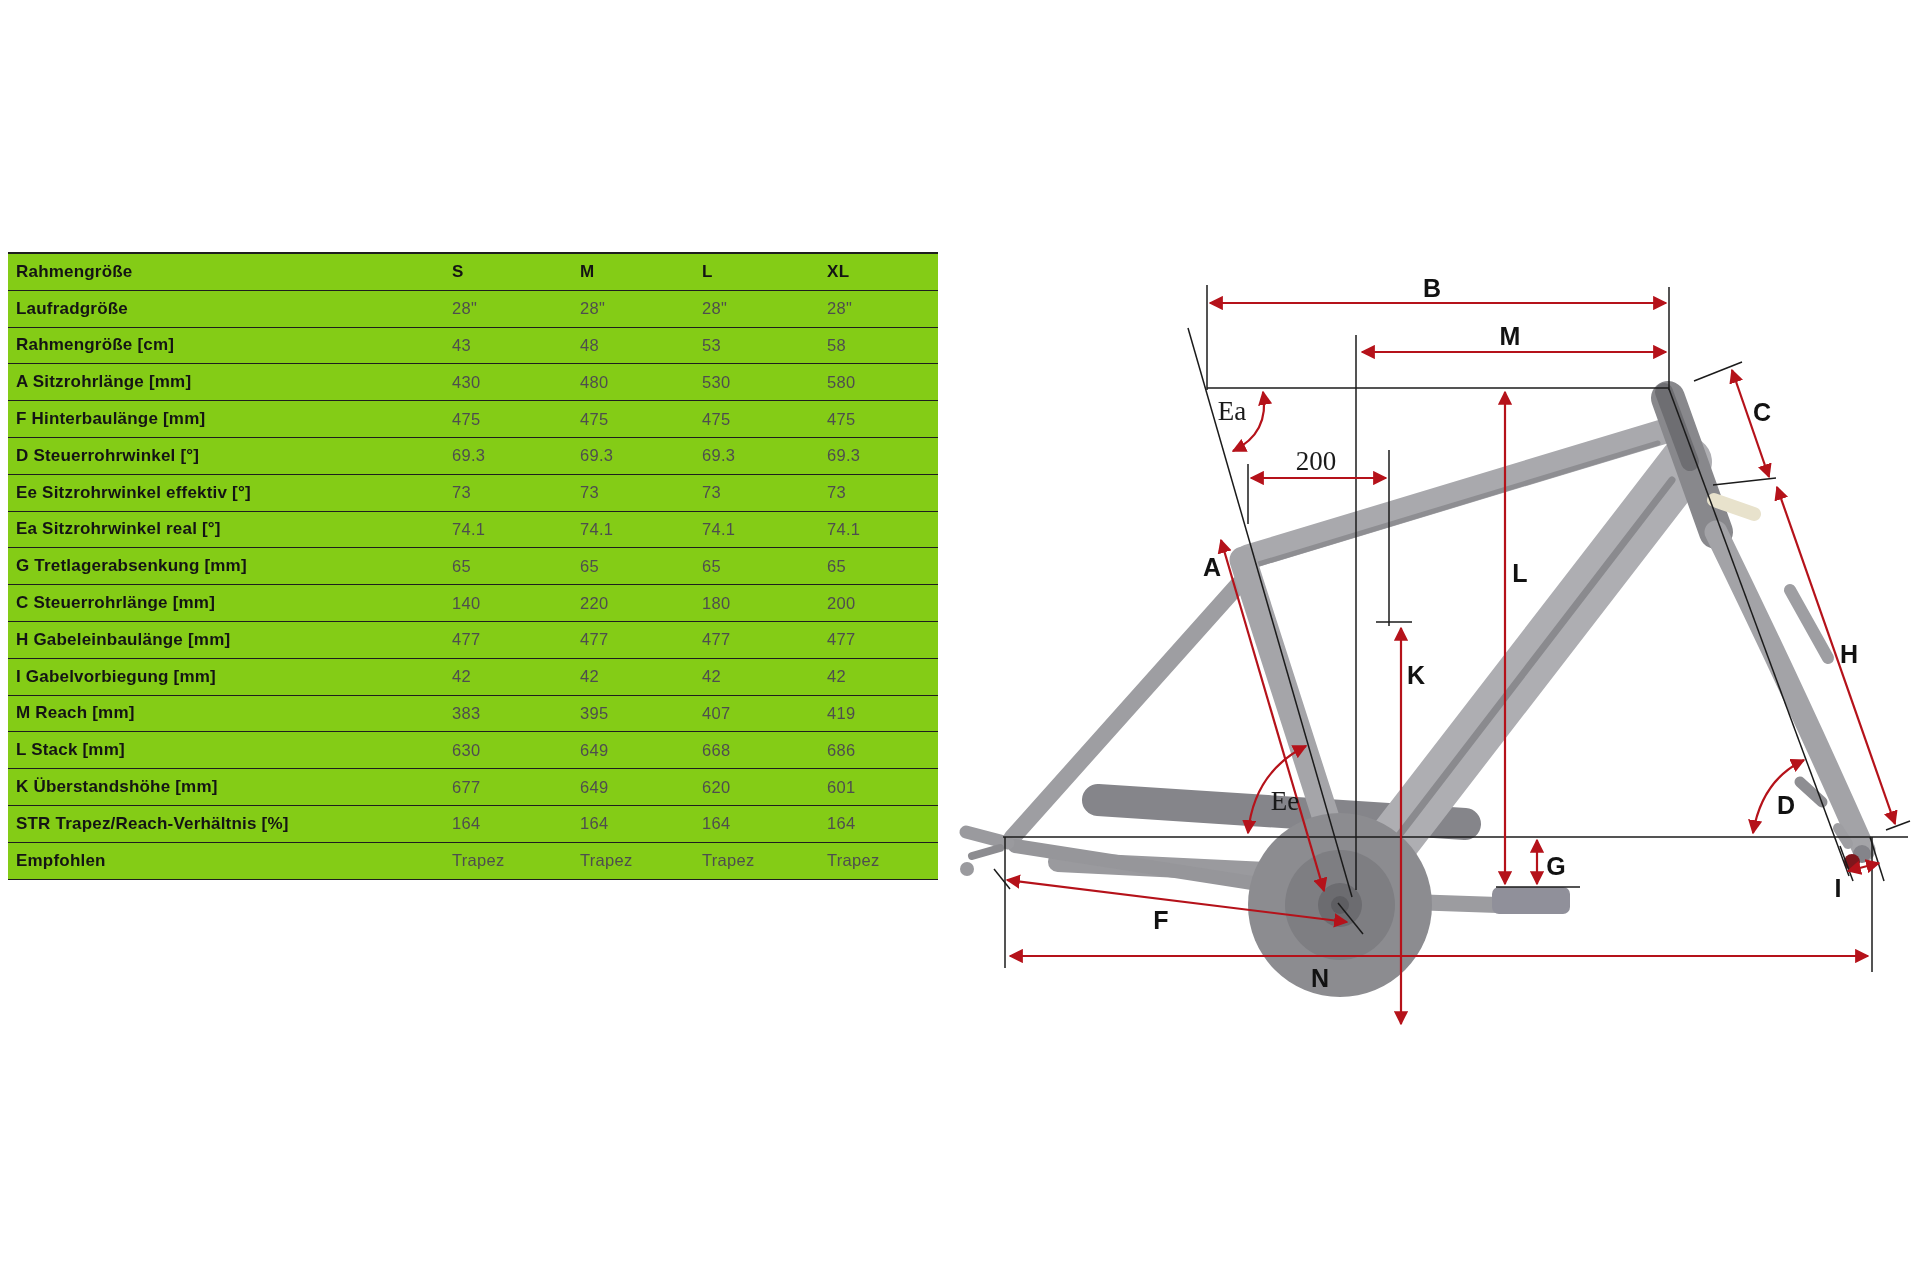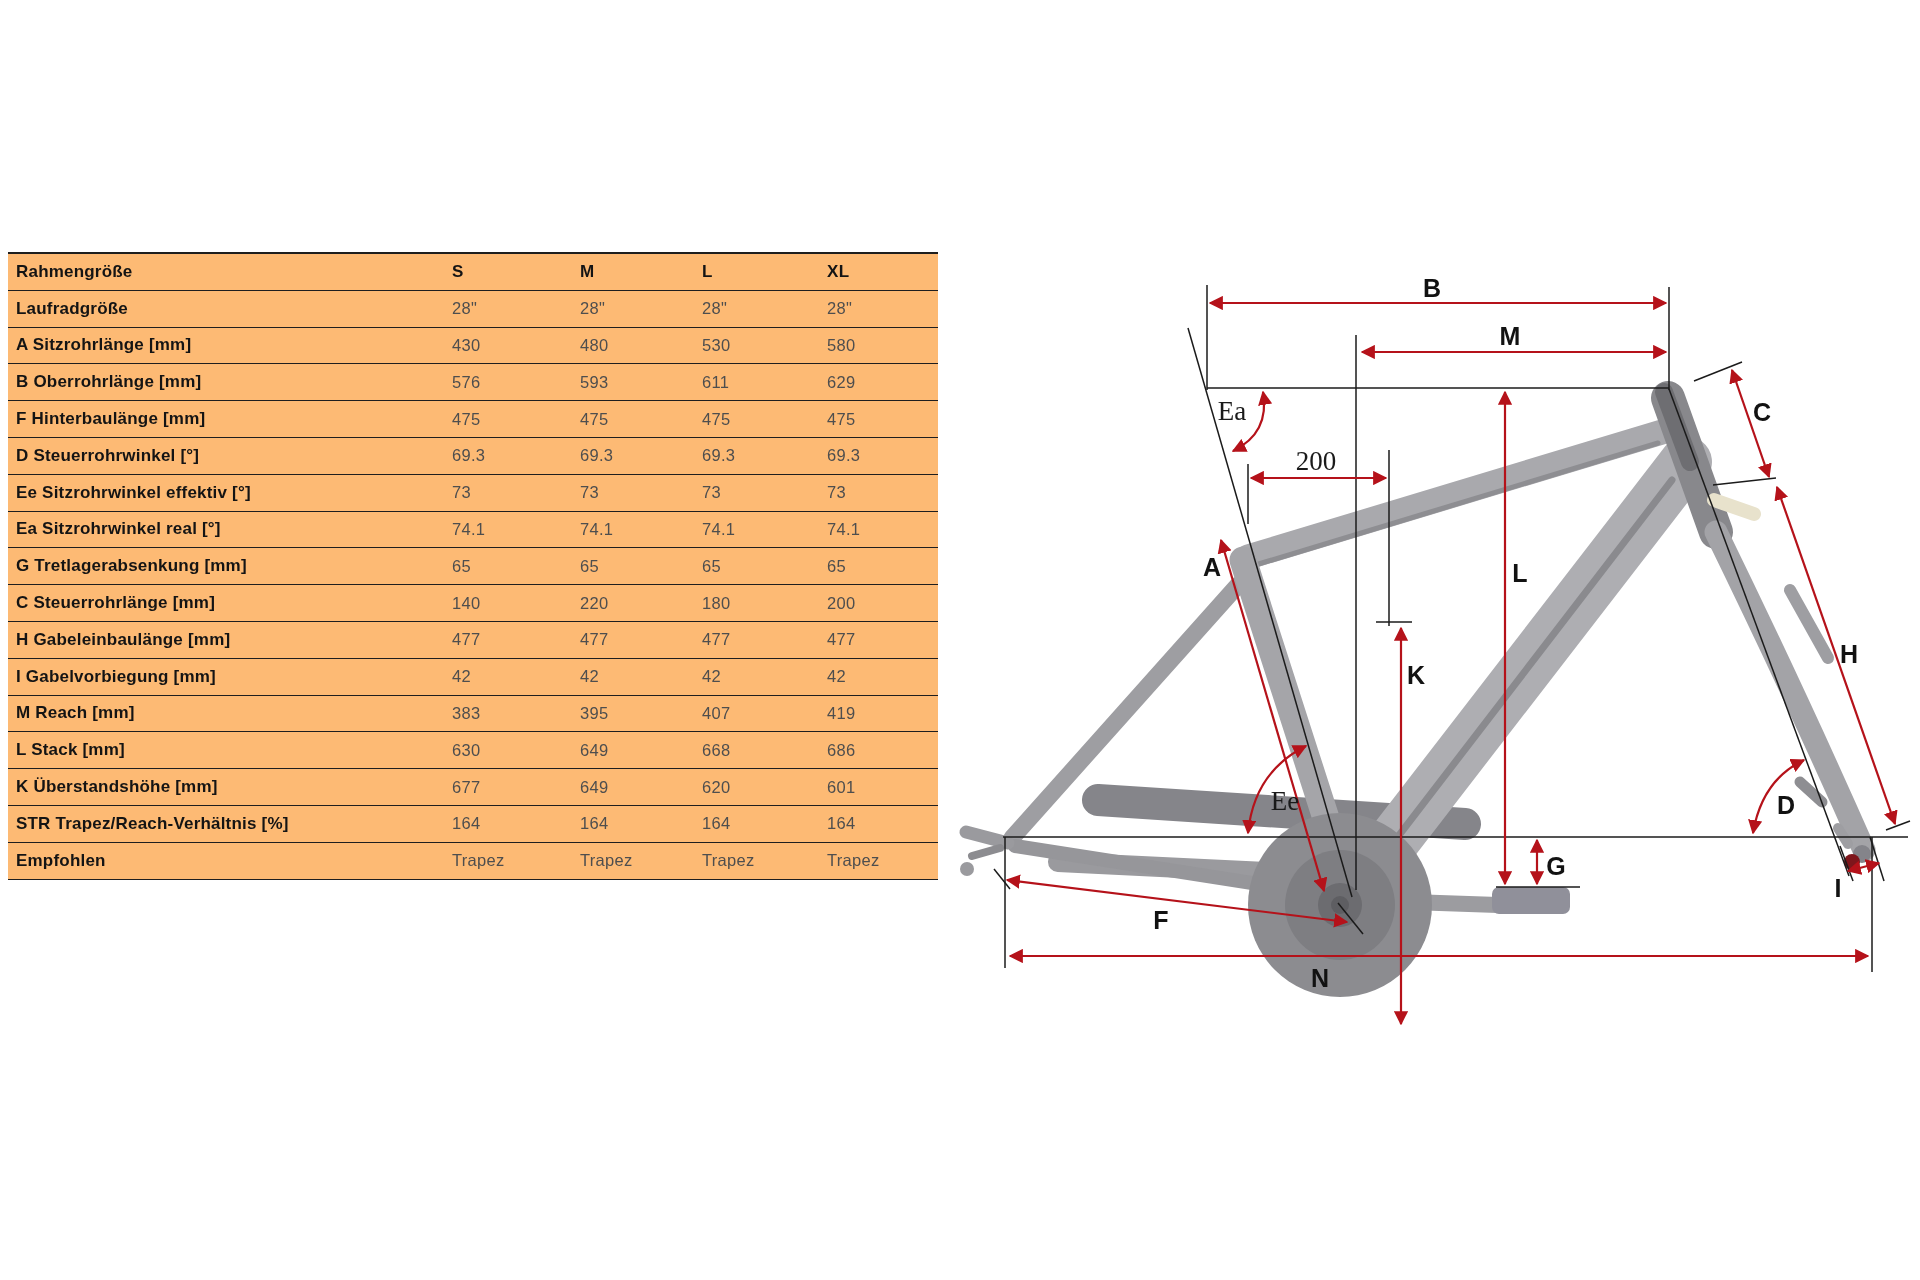--- a/index.html
+++ b/index.html
@@ -2,21 +2,21 @@
 <html><head>
 <meta charset="utf-8">
 <style>
   html,body{margin:0;padding:0;background:#fff;}
   .page{position:relative;width:1920px;height:1280px;background:#ffffff;overflow:hidden;
         font-family:"Liberation Sans",sans-serif;}
   
   .spec-table{position:absolute;left:8px;top:252px;width:930px;border-top:2px solid #1e1e1e;}
   .spec-row{display:grid;grid-template-columns:444px 128px 122px 125px 1fr;
             height:36.8px;align-items:center;border-bottom:1.8px solid #1e1e1e;
-            box-sizing:border-box;background:#fdba74;}
+            box-sizing:border-box;background:#84cc16;}
   .cell{white-space:nowrap;overflow:visible;}
   .cell.label{font-weight:bold;font-size:17px;color:#141414;padding-left:8px;letter-spacing:.2px;}
   .cell.val{font-size:16.5px;color:#4e4e4e;letter-spacing:.3px;}
   .spec-header .cell.val{font-weight:bold;color:#141414;font-size:17px;}
   
   .diagram{position:absolute;left:940px;top:230px;width:980px;height:850px;}
   .construction{stroke:#1b1b1b;stroke-width:1.5;fill:none;}
   .dim{stroke:#b5121a;stroke-width:2.2;fill:none;}
   .dim-label{font:700 25px "Liberation Sans",sans-serif;fill:#121212;}
   .dim-serif{font:400 27px "Liberation Serif",serif;fill:#1a1a1a;}
@@ -36,36 +36,36 @@
     </div>
     <div>
     <div class="spec-row">
       <div class="cell label">Laufradgröße</div>
       <div class="cell val">28"</div>
       <div class="cell val">28"</div>
       <div class="cell val">28"</div>
       <div class="cell val">28"</div>
     </div>
 
+    <div class="spec-row">
+      <div class="cell label">Rahmengröße [cm]</div>
+      <div class="cell val">43</div>
+      <div class="cell val">48</div>
+      <div class="cell val">53</div>
+      <div class="cell val">58</div>
+    </div>
 
     <div class="spec-row">
       <div class="cell label">A Sitzrohrlänge [mm]</div>
       <div class="cell val">430</div>
       <div class="cell val">480</div>
       <div class="cell val">530</div>
       <div class="cell val">580</div>
     </div>
 
-    <div class="spec-row">
-      <div class="cell label">B Oberrohrlänge [mm]</div>
-      <div class="cell val">576</div>
-      <div class="cell val">593</div>
-      <div class="cell val">611</div>
-      <div class="cell val">629</div>
-    </div>
 
     <div class="spec-row">
       <div class="cell label">F Hinterbaulänge [mm]</div>
       <div class="cell val">475</div>
       <div class="cell val">475</div>
       <div class="cell val">475</div>
       <div class="cell val">475</div>
     </div>
 
     <div class="spec-row">

